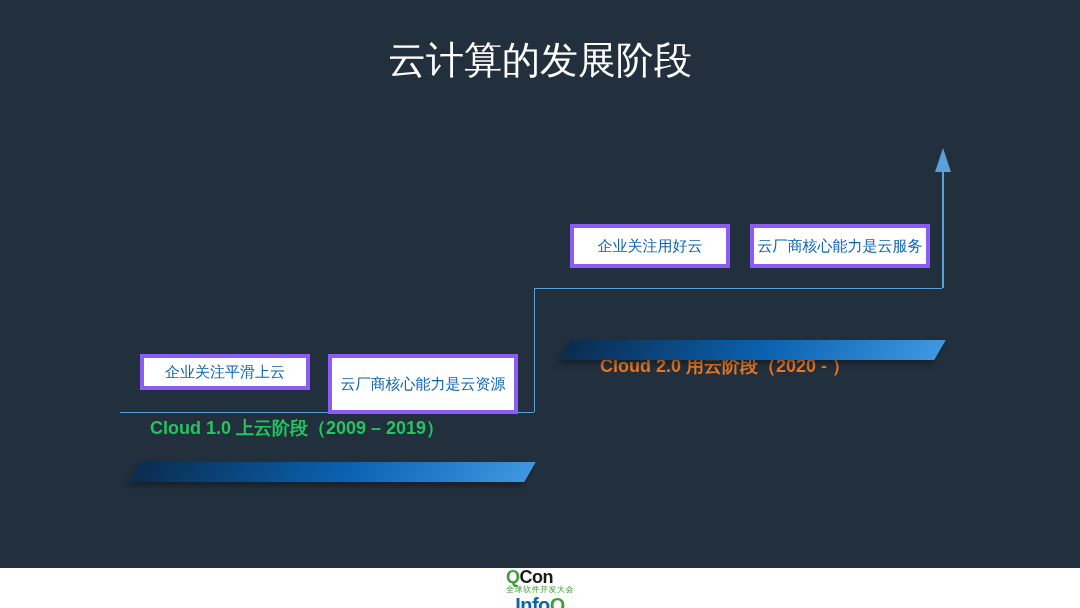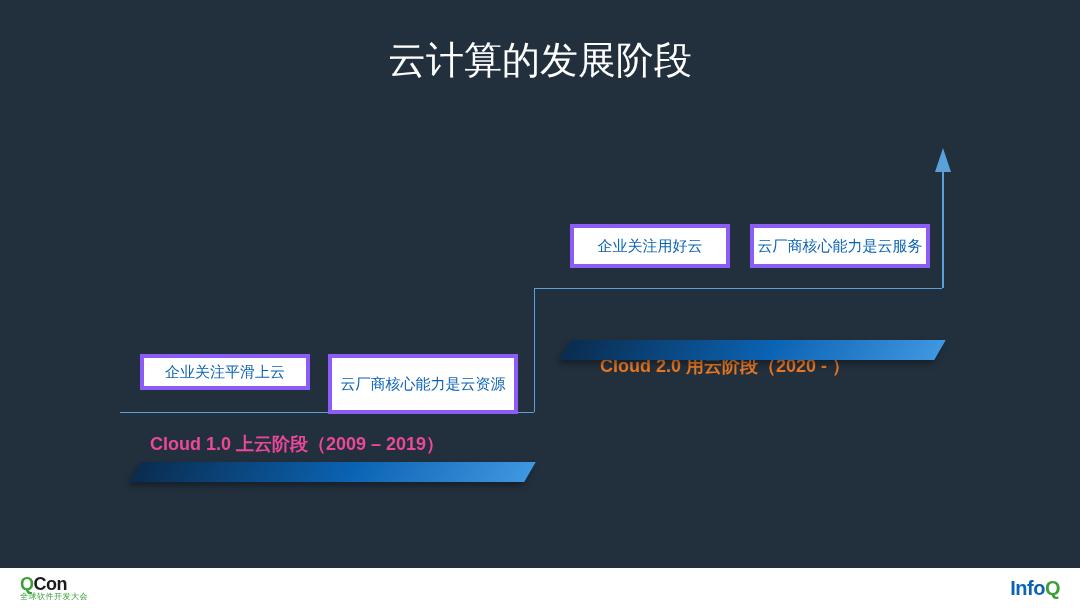--- a/index.html
+++ b/index.html
@@ -68,21 +68,21 @@
     }
     .box-s1a { top: 354px; left: 140px; width: 170px; height: 36px; }
     .box-s1b { top: 354px; left: 328px; width: 190px; height: 60px; }
     .box-s2a { top: 224px; left: 570px; width: 160px; height: 44px; }
     .box-s2b { top: 224px; left: 750px; width: 180px; height: 44px; }
     .stage-label {
       position: absolute;
       font-size: 18px;
       font-weight: bold;
     }
-    .stage1-label { top: 432px; left: 150px; color: #ec4899; }
+    .stage1-label { top: 416px; left: 150px; color: #22c55e; }
     .stage2-label { top: 310px; left: 600px; color: #e87722; margin-top: 44px; }
     .platform {
       position: absolute;
       height: 20px;
       background: linear-gradient(90deg, #0a2c4f 0%, #0b63b3 55%, #3f97e0 100%);
       transform: skewX(-30deg);
       box-shadow: 0 4px 6px rgba(0,0,0,0.35);
     }
     .platform1 { top: 462px; left: 135px; width: 395px; }
     .platform2 { top: 340px; left: 565px; width: 375px; }
@@ -90,20 +90,21 @@
       position: absolute;
       bottom: 0;
       left: 0;
       right: 0;
       height: 40px;
       background: #ffffff;
       display: flex;
       align-items: center;
       justify-content: space-between;
       padding: 0 20px;
+      flex-direction: column;
     }
     .logo-qcon {
       display: flex;
       flex-direction: column;
       line-height: 1;
     }
     .logo-qcon .brand {
       font-size: 18px;
       font-weight: 900;
       letter-spacing: -0.5px;

